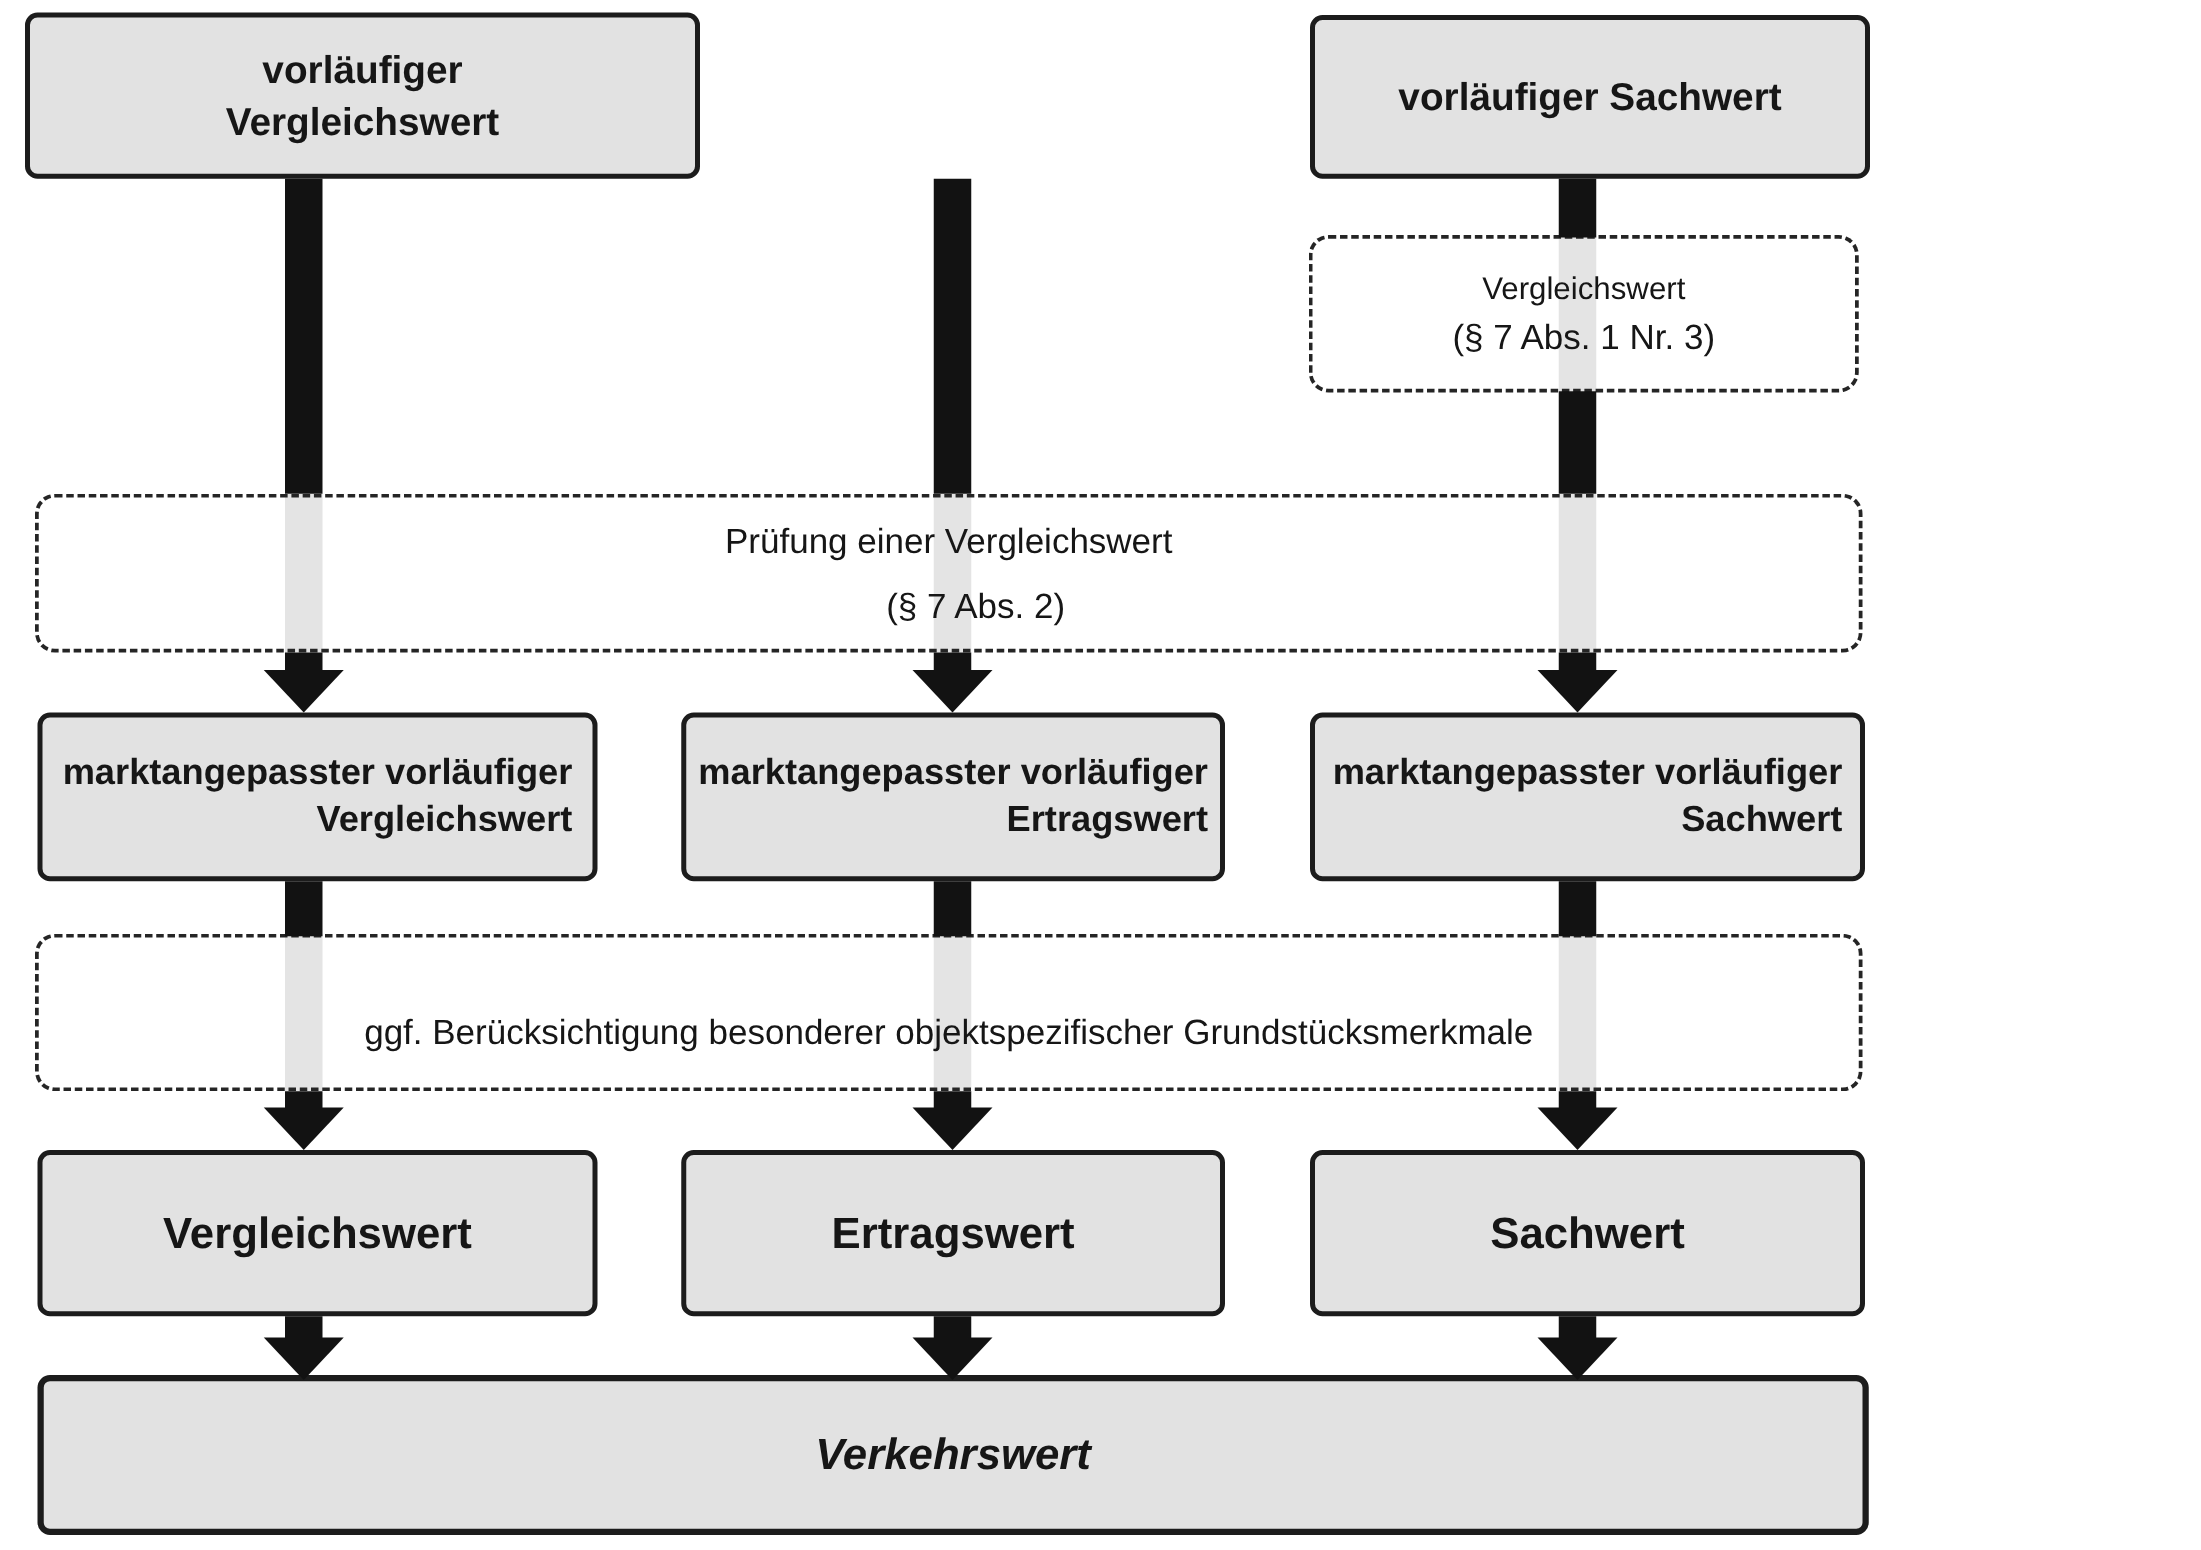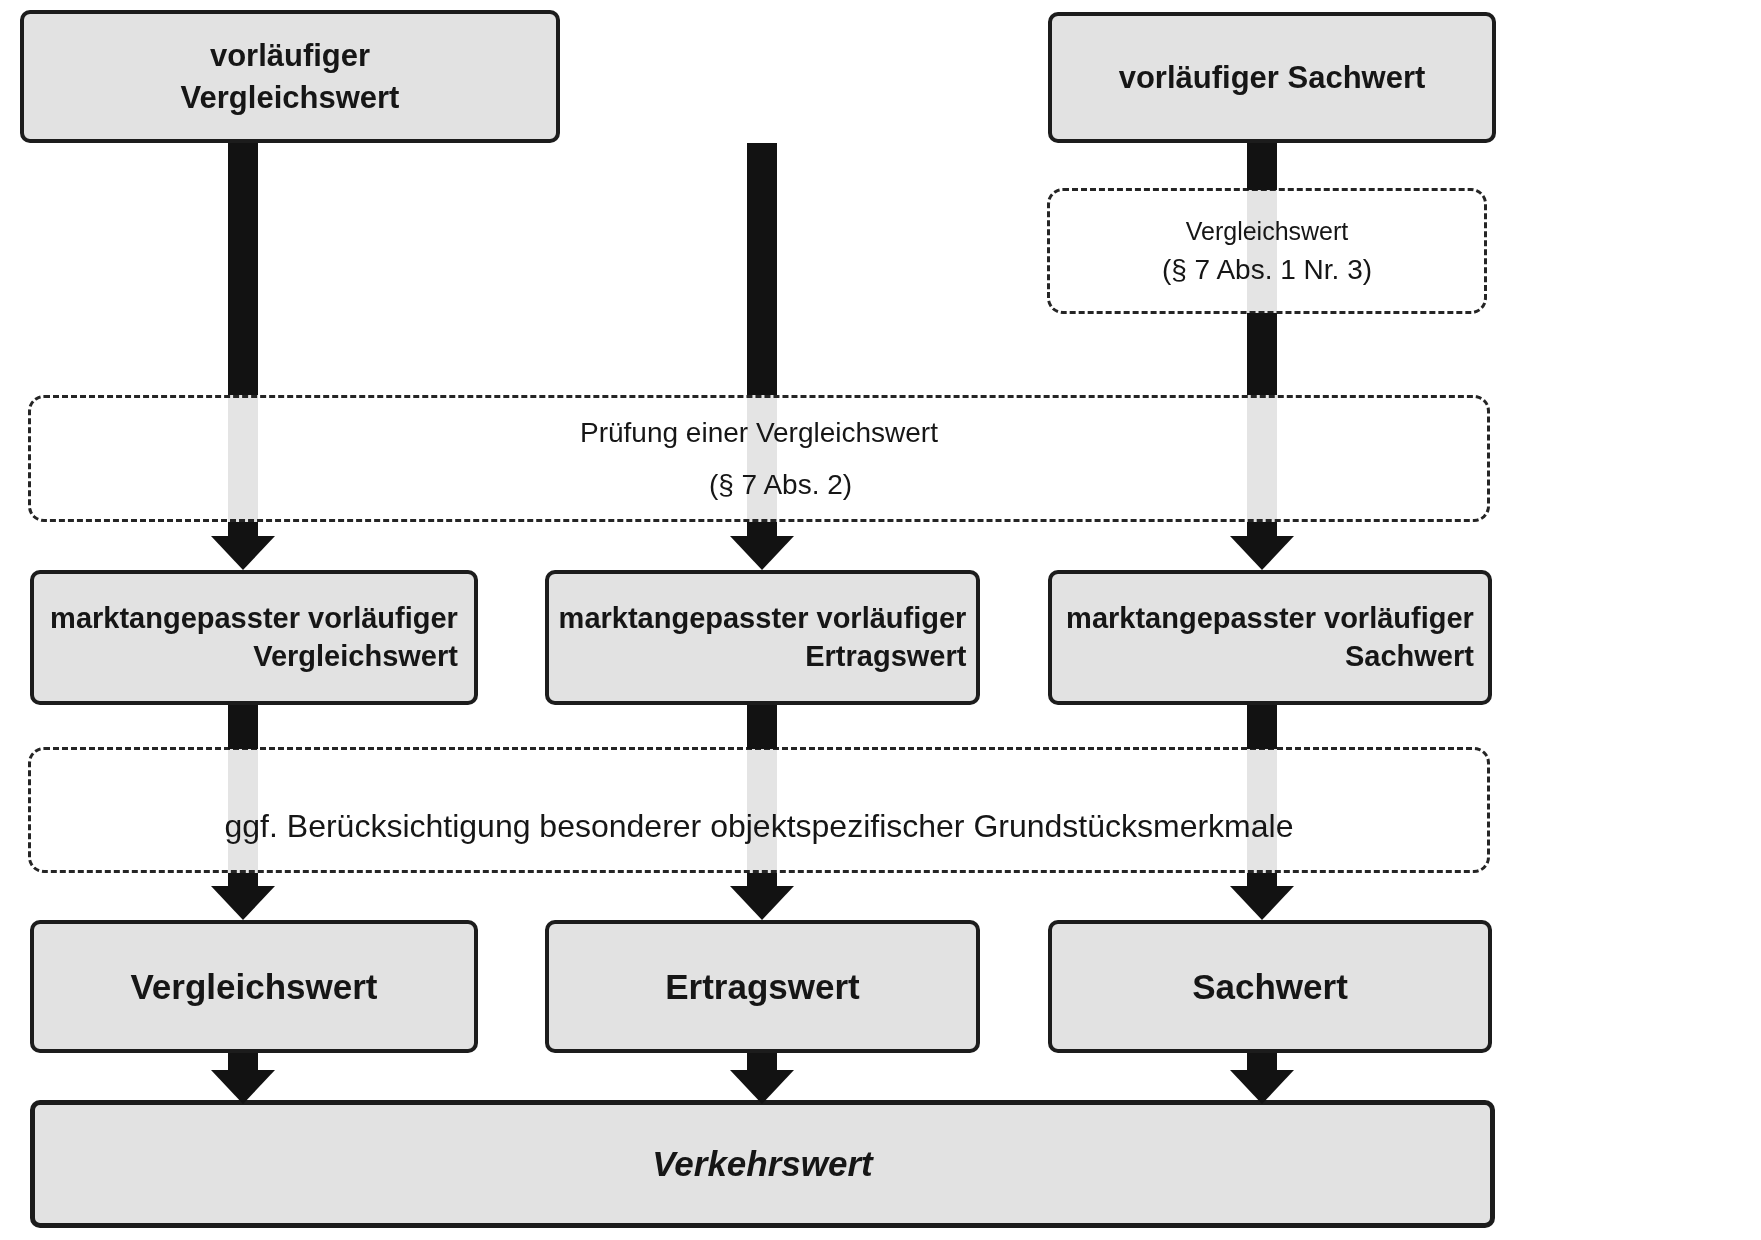--- a/index.html
+++ b/index.html
@@ -22,21 +22,21 @@
 
   
   .dashedbox{position:absolute;box-sizing:border-box;z-index:2;
        border:3px dashed #252525;border-radius:16px;background:transparent;
        display:flex;flex-direction:column;align-items:center;justify-content:center;}
   .dashed-line{font-weight:500;}
   .band-line1{font-size:28px;}
   .band-line2{font-size:28px;margin-top:20px;margin-left:43px;}
   .swf-line1{font-size:25px;}
   .swf-line2{font-size:28px;margin-top:8px;}
-  .band-single{font-size:32px;font-weight:500;margin-top:32px;}
+  .band-single{font-size:28px;font-weight:500;margin-top:32px;}
 
   
   .bar{position:absolute;width:30px;background:var(--arrow,#121212);z-index:3;}
   .ghost{position:absolute;width:30px;background:var(--arrow-ghost,#e4e4e4);z-index:1;}
   .head{position:absolute;width:0;height:0;z-index:3;
         border-left:32px solid transparent;border-right:32px solid transparent;
         border-top:34px solid var(--arrow,#121212);}
 
   
   #p1{left:20px;  top:10px;width:540px;height:133px;}

